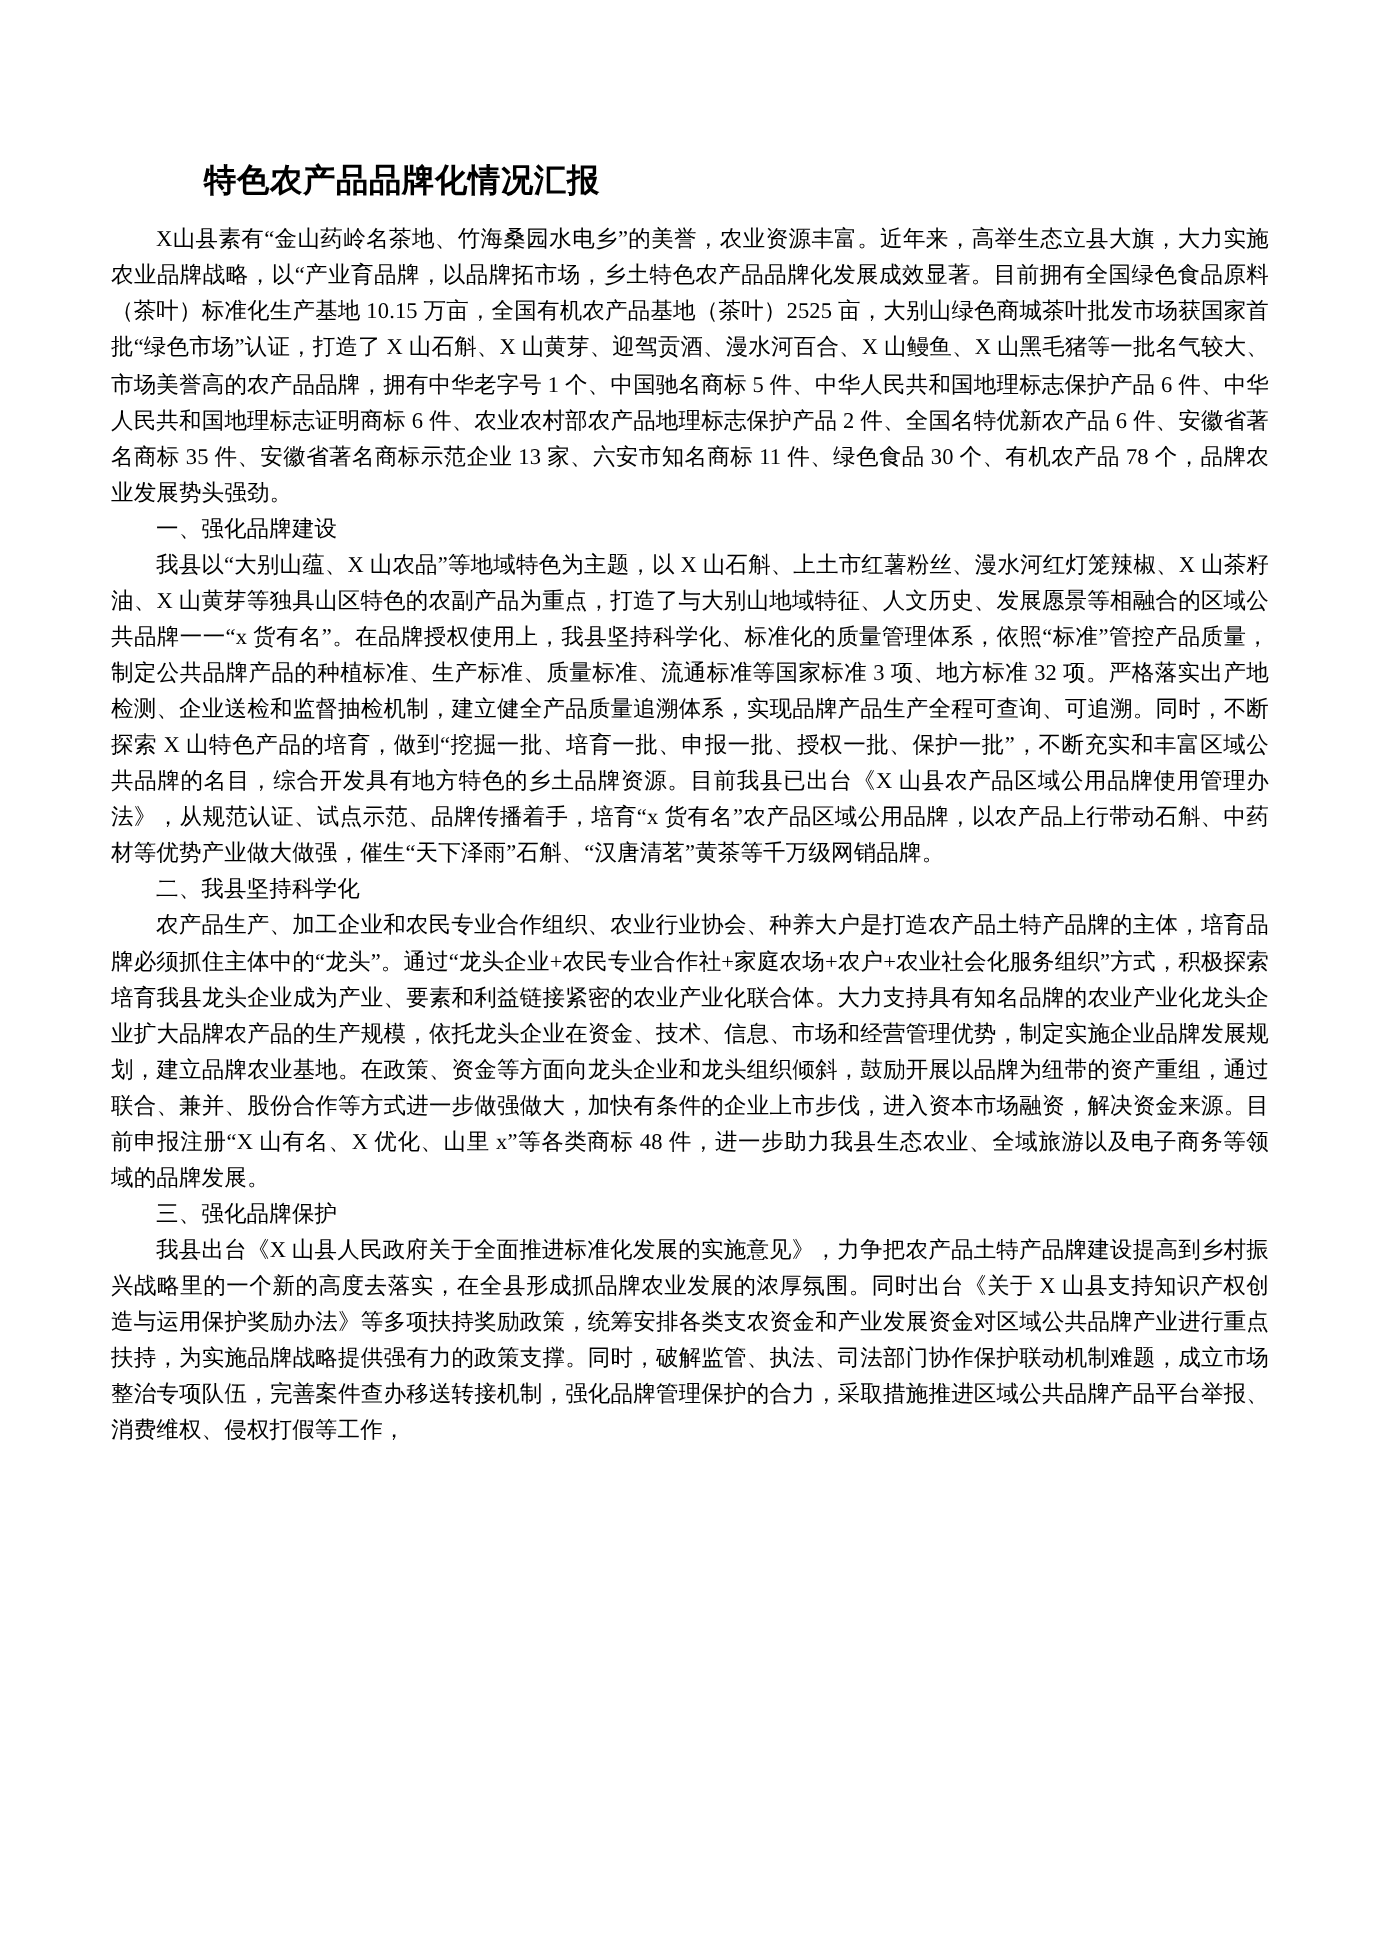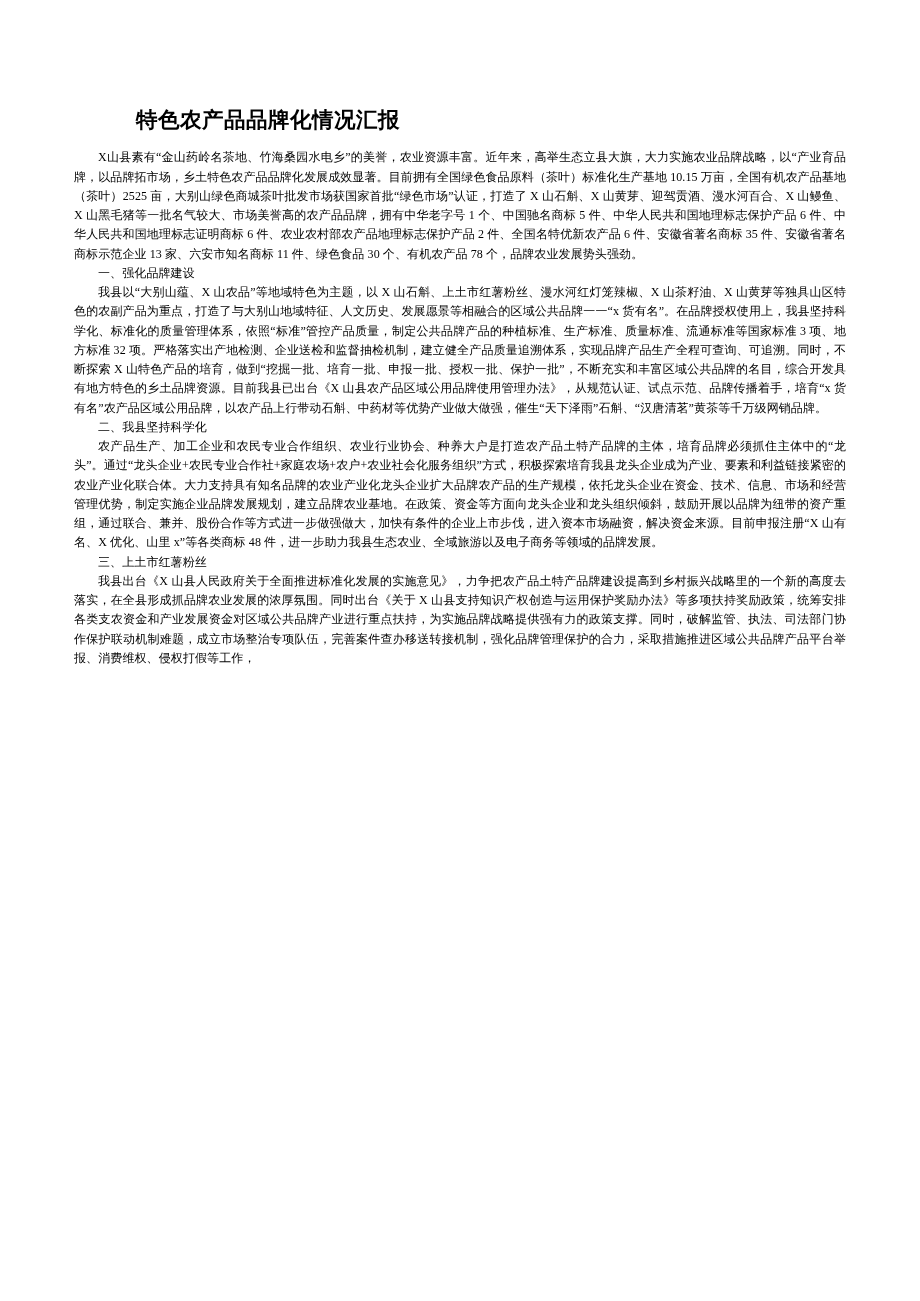--- a/index.html
+++ b/index.html
@@ -27,21 +27,21 @@
     font-weight: bold;
     font-size: 21.5px;
     letter-spacing: 0.5px;
     line-height: 1.5;
     margin: 0 0 12px 0;
     text-align: left;
     padding-left: 62px;
   }
   .body-text p {
     margin: 0;
-    font-size: 12px;
+    font-size: 15px;
     line-height: 1.605;
     text-align: justify;
     text-justify: inter-ideograph;
     text-indent: 2em;
     letter-spacing: 0.1px;
   }
   .body-text p.heading-p {
     text-indent: 2em;
     font-family: Liberation Serif, serif;
   }
@@ -50,16 +50,16 @@
 <body>
 
 <div class="page">
   <h1 class="doc-title">特色农产品品牌化情况汇报</h1>
   <div class="body-text">
     <p>X山县素有“金山药岭名茶地、竹海桑园水电乡”的美誉，农业资源丰富。近年来，高举生态立县大旗，大力实施农业品牌战略，以“产业育品牌，以品牌拓市场，乡土特色农产品品牌化发展成效显著。目前拥有全国绿色食品原料（茶叶）标准化生产基地 10.15 万亩，全国有机农产品基地（茶叶）2525 亩，大别山绿色商城茶叶批发市场获国家首批“绿色市场”认证，打造了 X 山石斛、X 山黄芽、迎驾贡酒、漫水河百合、X 山鳗鱼、X 山黑毛猪等一批名气较大、市场美誉高的农产品品牌，拥有中华老字号 1 个、中国驰名商标 5 件、中华人民共和国地理标志保护产品 6 件、中华人民共和国地理标志证明商标 6 件、农业农村部农产品地理标志保护产品 2 件、全国名特优新农产品 6 件、安徽省著名商标 35 件、安徽省著名商标示范企业 13 家、六安市知名商标 11 件、绿色食品 30 个、有机农产品 78 个，品牌农业发展势头强劲。</p>
     <p class="heading-p">一、强化品牌建设</p>
     <p>我县以“大别山蕴、X 山农品”等地域特色为主题，以 X 山石斛、上土市红薯粉丝、漫水河红灯笼辣椒、X 山茶籽油、X 山黄芽等独具山区特色的农副产品为重点，打造了与大别山地域特征、人文历史、发展愿景等相融合的区域公共品牌一一“x 货有名”。在品牌授权使用上，我县坚持科学化、标准化的质量管理体系，依照“标准”管控产品质量，制定公共品牌产品的种植标准、生产标准、质量标准、流通标准等国家标准 3 项、地方标准 32 项。严格落实出产地检测、企业送检和监督抽检机制，建立健全产品质量追溯体系，实现品牌产品生产全程可查询、可追溯。同时，不断探索 X 山特色产品的培育，做到“挖掘一批、培育一批、申报一批、授权一批、保护一批”，不断充实和丰富区域公共品牌的名目，综合开发具有地方特色的乡土品牌资源。目前我县已出台《X 山县农产品区域公用品牌使用管理办法》，从规范认证、试点示范、品牌传播着手，培育“x 货有名”农产品区域公用品牌，以农产品上行带动石斛、中药材等优势产业做大做强，催生“天下泽雨”石斛、“汉唐清茗”黄茶等千万级网销品牌。</p>
     <p class="heading-p">二、我县坚持科学化</p>
     <p>农产品生产、加工企业和农民专业合作组织、农业行业协会、种养大户是打造农产品土特产品牌的主体，培育品牌必须抓住主体中的“龙头”。通过“龙头企业+农民专业合作社+家庭农场+农户+农业社会化服务组织”方式，积极探索培育我县龙头企业成为产业、要素和利益链接紧密的农业产业化联合体。大力支持具有知名品牌的农业产业化龙头企业扩大品牌农产品的生产规模，依托龙头企业在资金、技术、信息、市场和经营管理优势，制定实施企业品牌发展规划，建立品牌农业基地。在政策、资金等方面向龙头企业和龙头组织倾斜，鼓励开展以品牌为纽带的资产重组，通过联合、兼并、股份合作等方式进一步做强做大，加快有条件的企业上市步伐，进入资本市场融资，解决资金来源。目前申报注册“X 山有名、X 优化、山里 x”等各类商标 48 件，进一步助力我县生态农业、全域旅游以及电子商务等领域的品牌发展。</p>
-    <p class="heading-p">三、上土市红薯粉丝</p>
+    <p class="heading-p">三、强化品牌保护</p>
     <p>我县出台《X 山县人民政府关于全面推进标准化发展的实施意见》，力争把农产品土特产品牌建设提高到乡村振兴战略里的一个新的高度去落实，在全县形成抓品牌农业发展的浓厚氛围。同时出台《关于 X 山县支持知识产权创造与运用保护奖励办法》等多项扶持奖励政策，统筹安排各类支农资金和产业发展资金对区域公共品牌产业进行重点扶持，为实施品牌战略提供强有力的政策支撑。同时，破解监管、执法、司法部门协作保护联动机制难题，成立市场整治专项队伍，完善案件查办移送转接机制，强化品牌管理保护的合力，采取措施推进区域公共品牌产品平台举报、消费维权、侵权打假等工作，</p>
   </div>
 </div>
 
 </body></html>

